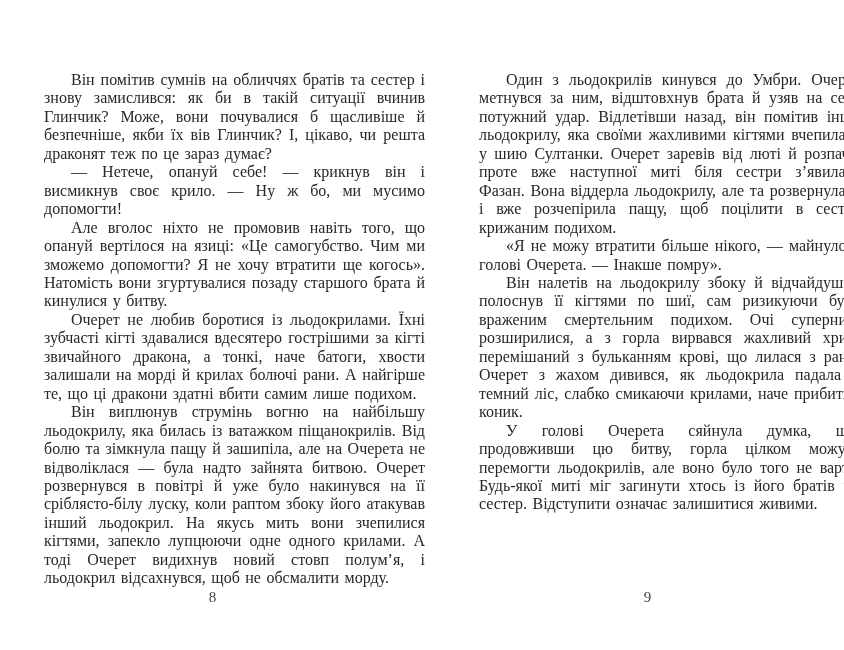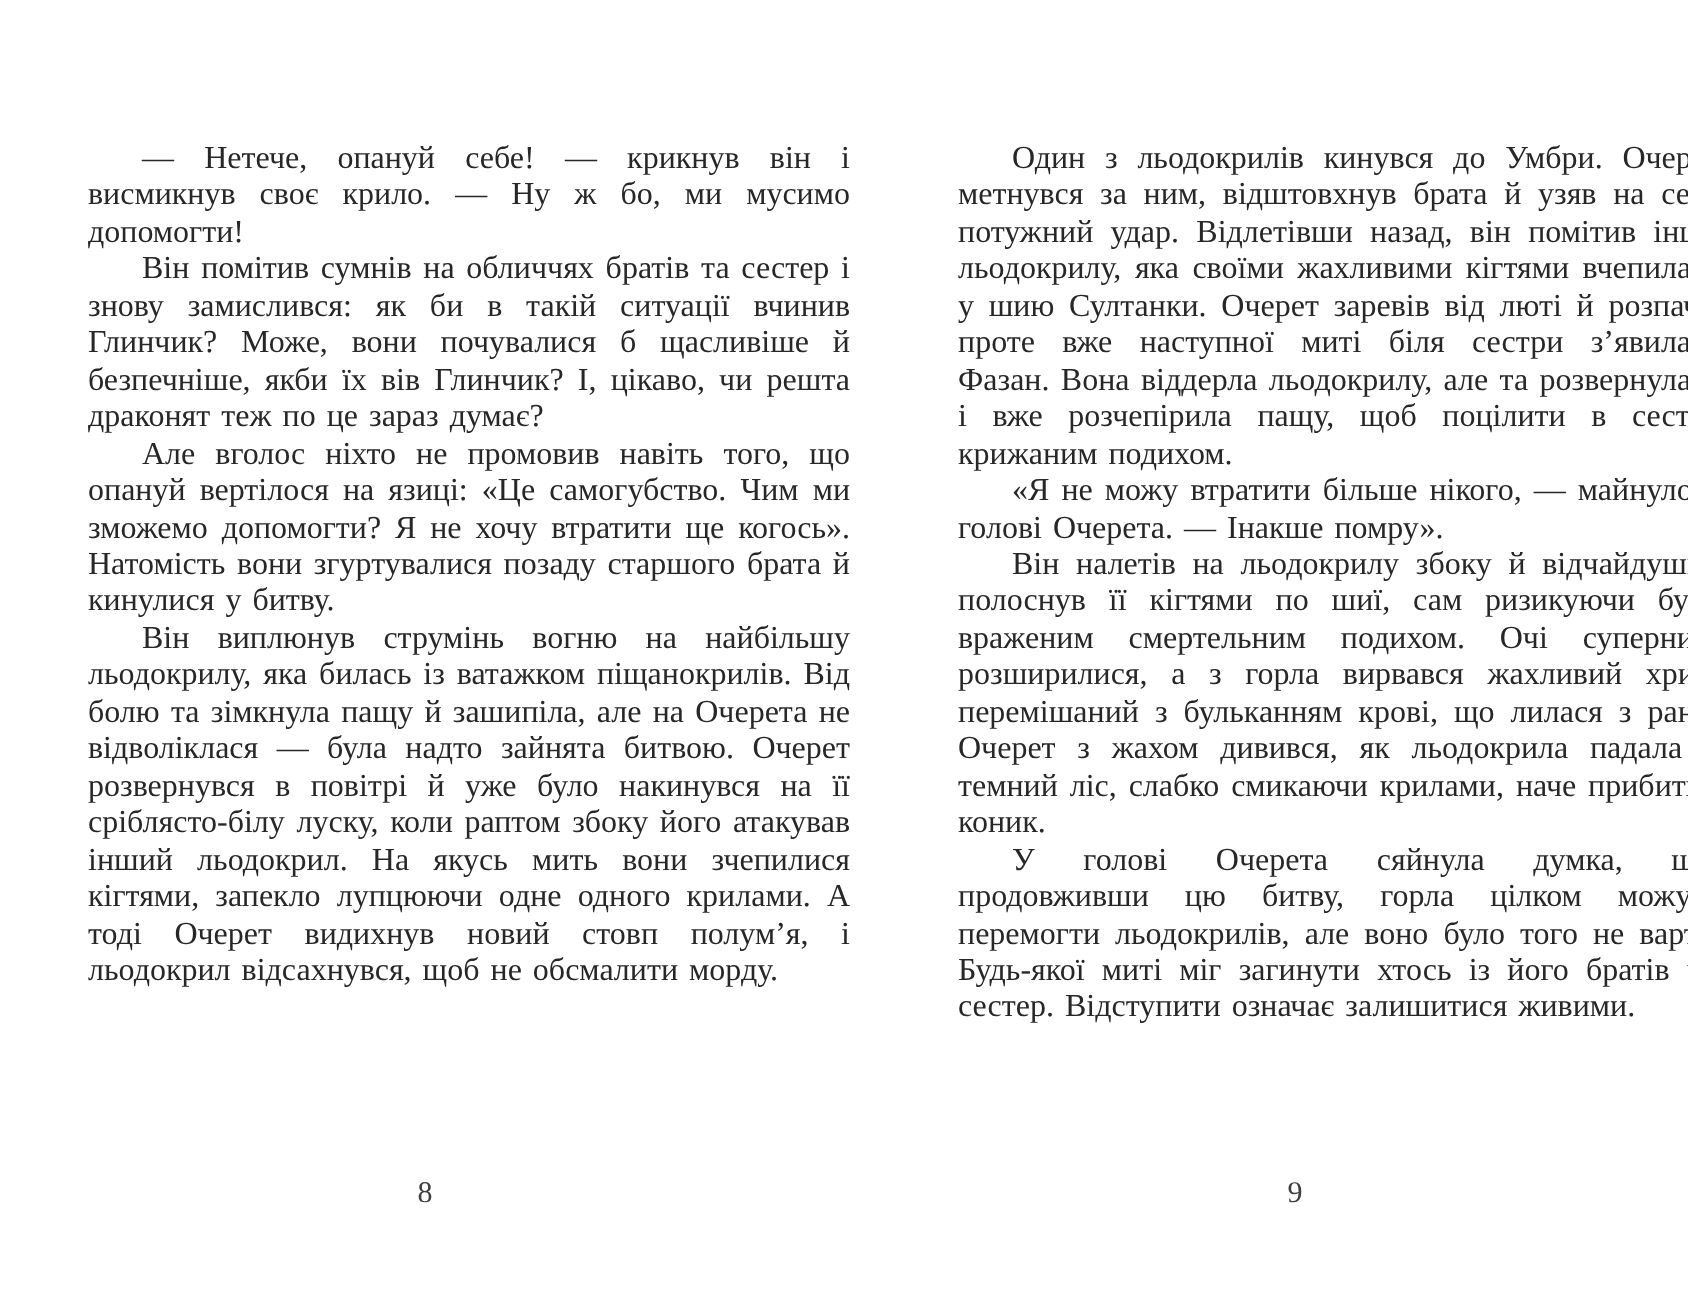--- a/index.html
+++ b/index.html
@@ -46,23 +46,24 @@
     color: #3f3f3f;
   }
 </style>
 </head>
 <body>
 
 <div class="spread">
 
   <section class="page page-left">
     <div class="text-block">
+        <p class="para">Він помітив сумнів на обличчях братів та сестер і знову замислився: як би в такій ситуації вчинив Глинчик? Може, вони почувалися б щасливіше й безпечніше, якби їх вів Глинчик? І, цікаво, чи решта драконят теж по це зараз думає?</p>
         <p class="para">— Нетече, опануй себе! — крикнув він і висмикнув своє крило. — Ну ж бо, ми мусимо допомогти!</p>
-        <p class="para">Він помітив сумнів на обличчях братів та сестер і знову замислився: як би в такій ситуації вчинив Глинчик? Може, вони почувалися б щасливіше й безпечніше, якби їх вів Глинчик? І, цікаво, чи решта драконят теж по це зараз думає?</p>
         <p class="para">Але вголос ніхто не промовив навіть того, що опануй вертілося на язиці: «Це самогубство. Чим ми зможемо допомогти? Я не хочу втратити ще когось». Натомість вони згуртувалися позаду старшого брата й кинулися у битву.</p>
+        <p class="para">Очерет не любив боротися із льодокрилами. Їхні зубчасті кігті здавалися вдесятеро гострішими за кігті звичайного дракона, а тонкі, наче батоги, хвости залишали на морді й крилах болючі рани. А найгірше те, що ці дракони здатні вбити самим лише подихом.</p>
         <p class="para">Він виплюнув струмінь вогню на найбільшу льодокрилу, яка билась із ватажком піщанокрилів. Від болю та зімкнула пащу й зашипіла, але на Очерета не відволіклася — була надто зайнята битвою. Очерет розвернувся в повітрі й уже було накинувся на її сріблясто-білу луску, коли раптом збоку його атакував інший льодокрил. На якусь мить вони зчепилися кігтями, запекло лупцюючи одне одного крилами. А тоді Очерет видихнув новий стовп полум’я, і льодокрил відсахнувся, щоб не обсмалити морду.</p>
       </div>
     <div class="page-number">8</div>
   </section>
 
   <section class="page page-right">
     <div class="text-block">
         <p class="para">Один з льодокрилів кинувся до Умбри. Очерет метнувся за ним, відштовхнув брата й узяв на себе потужний удар. Відлетівши назад, він помітив іншу льодокрилу, яка своїми жахливими кігтями вчепилась у шию Султанки. Очерет заревів від люті й розпачу, проте вже наступної миті біля сестри з’явилася Фазан. Вона віддерла льодокрилу, але та розвернулась і вже розчепірила пащу, щоб поцілити в сестер крижаним подихом.</p>
         <p class="para">«Я не можу втратити більше нікого, — майнуло в голові Очерета. — Інакше помру».</p>
         <p class="para">Він налетів на льодокрилу збоку й відчайдушно полоснув її кігтями по шиї, сам ризикуючи бути враженим смертельним подихом. Очі суперниці розширилися, а з горла вирвався жахливий хрип, перемішаний з бульканням крові, що лилася з рани. Очерет з жахом дивився, як льодокрила падала у темний ліс, слабко смикаючи крилами, наче прибитий коник.</p>

